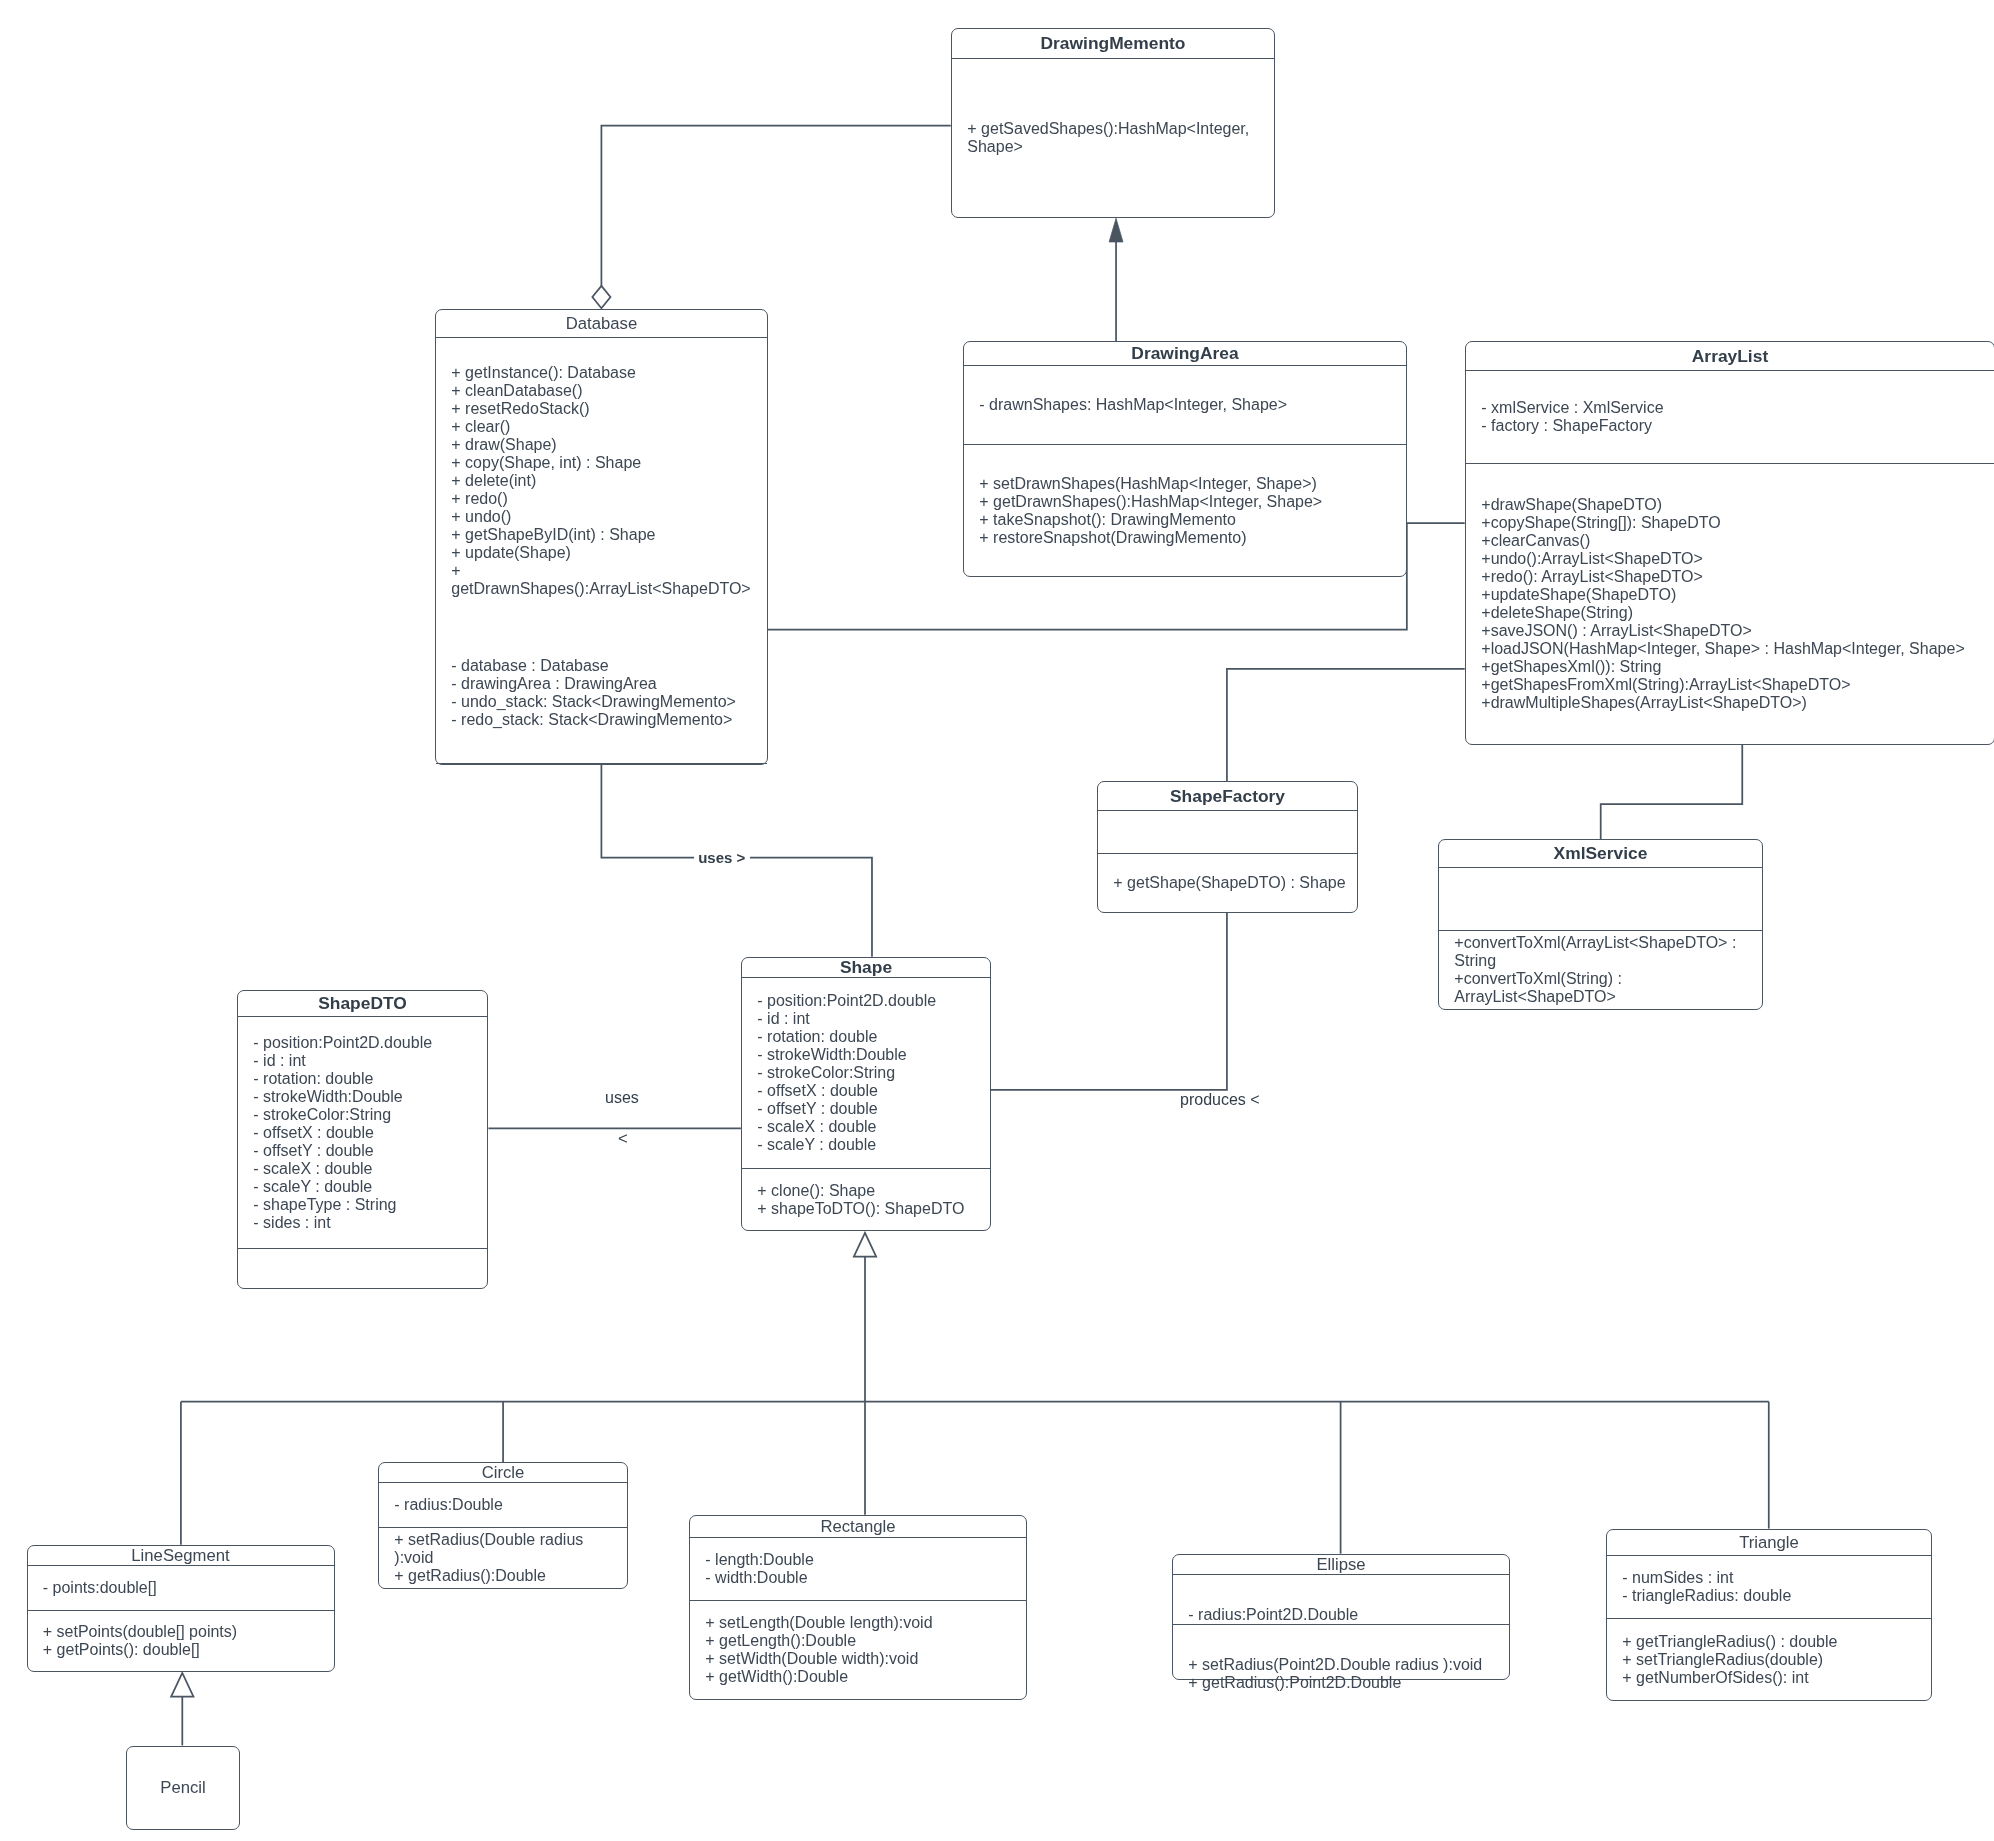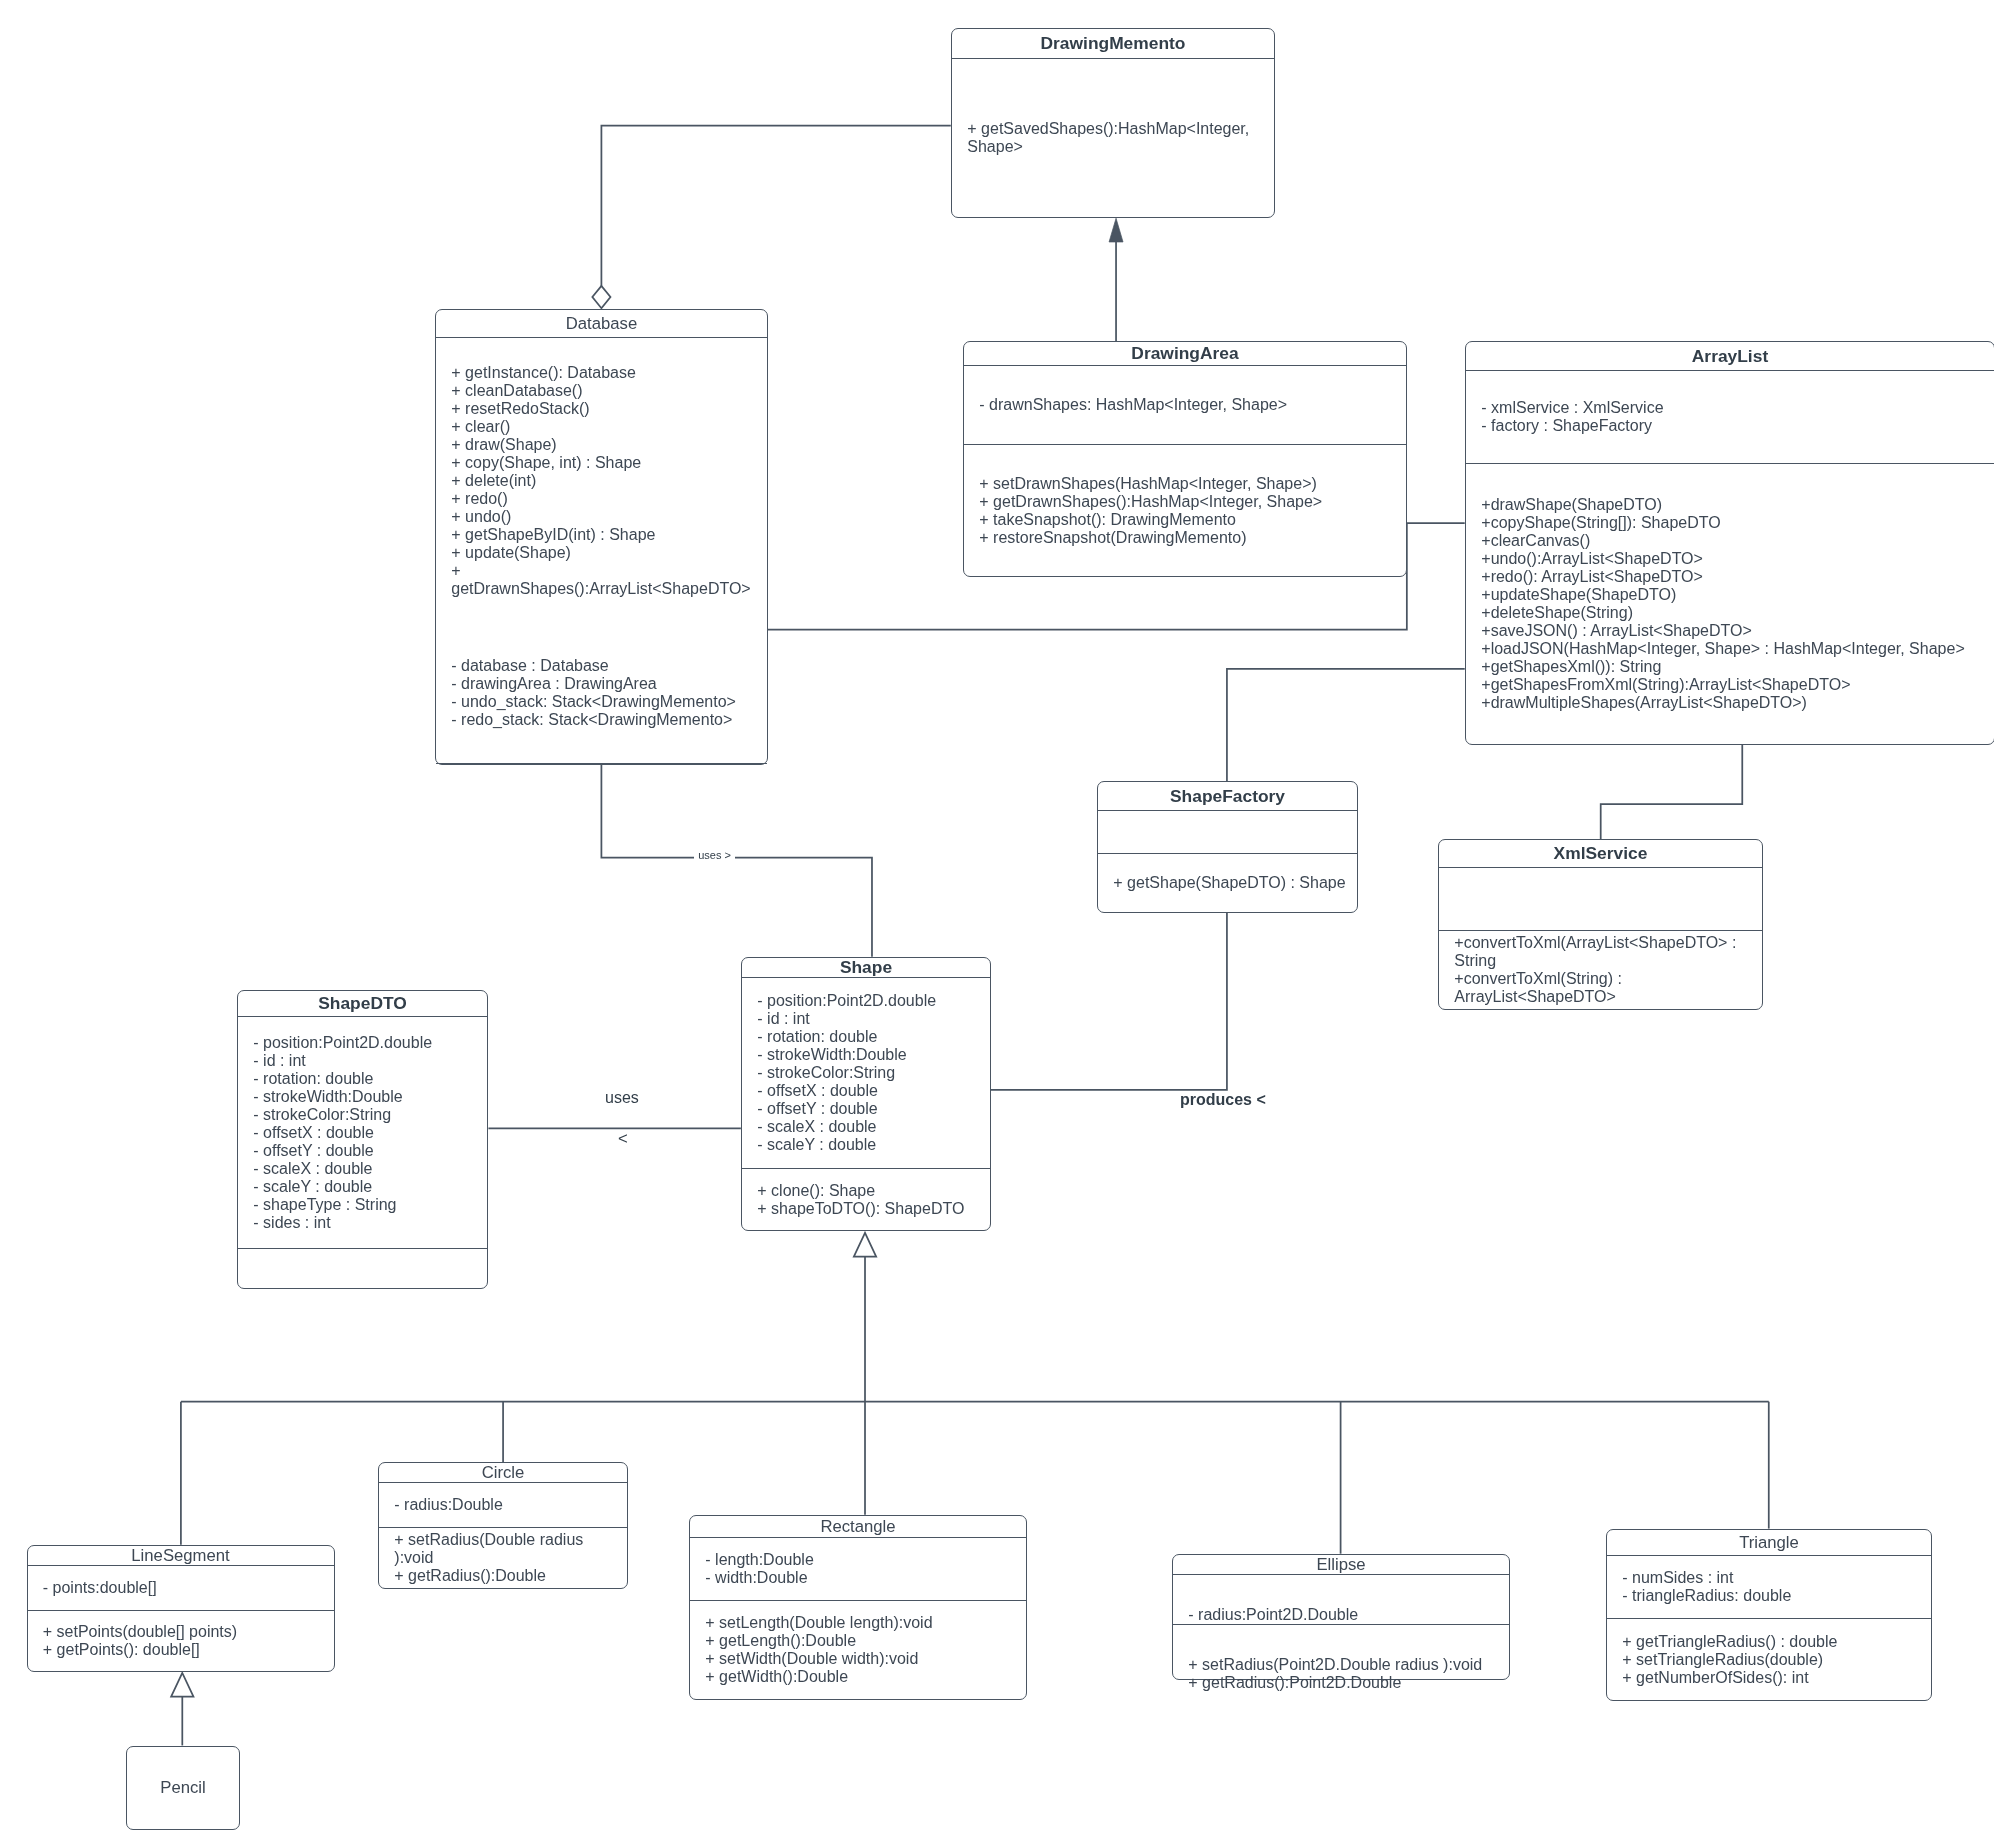--- a/index.html
+++ b/index.html
@@ -91,24 +91,24 @@
 
   #b-triangle{left:1606px;top:1529px;width:326px;height:172px;}
   #b-triangle .ctitle{height:25px;}
   #b-triangle .attrs{height:63px;}
 
   #b-pencil{left:126px;top:1746px;width:114px;height:84px;}
   #b-pencil .ctitle{height:100%;border-bottom:none;}
 
   
   .edge-label{position:absolute;color:var(--title);}
-  #lbl-uses-arrow{left:694px;top:849px;font-weight:normal;font-size:11px;background:var(--bg);padding:0 4.2px;}
+  #lbl-uses-arrow{left:694px;top:849px;font-weight:bold;font-size:15px;background:var(--bg);padding:0 4.2px;}
   #lbl-uses{left:605px;top:1089px;font-size:16px;}
   #lbl-uses-lt{left:618px;top:1129px;font-size:16.7px;}
-  #lbl-produces{left:1180px;top:1091px;font-weight:bold;font-size:16px;}
+  #lbl-produces{left:1180px;top:1091px;font-weight:normal;font-size:16px;}
 
   svg polyline, svg line{fill:none;stroke:var(--line);stroke-width:2.5;}
   svg polygon.hollow{fill:var(--bg);stroke:var(--line);stroke-width:2.5;}
   svg polygon.solid{fill:var(--line);stroke:var(--line);}
 </style>
 </head>
 <body>
 
 <div id="canvas">
 

